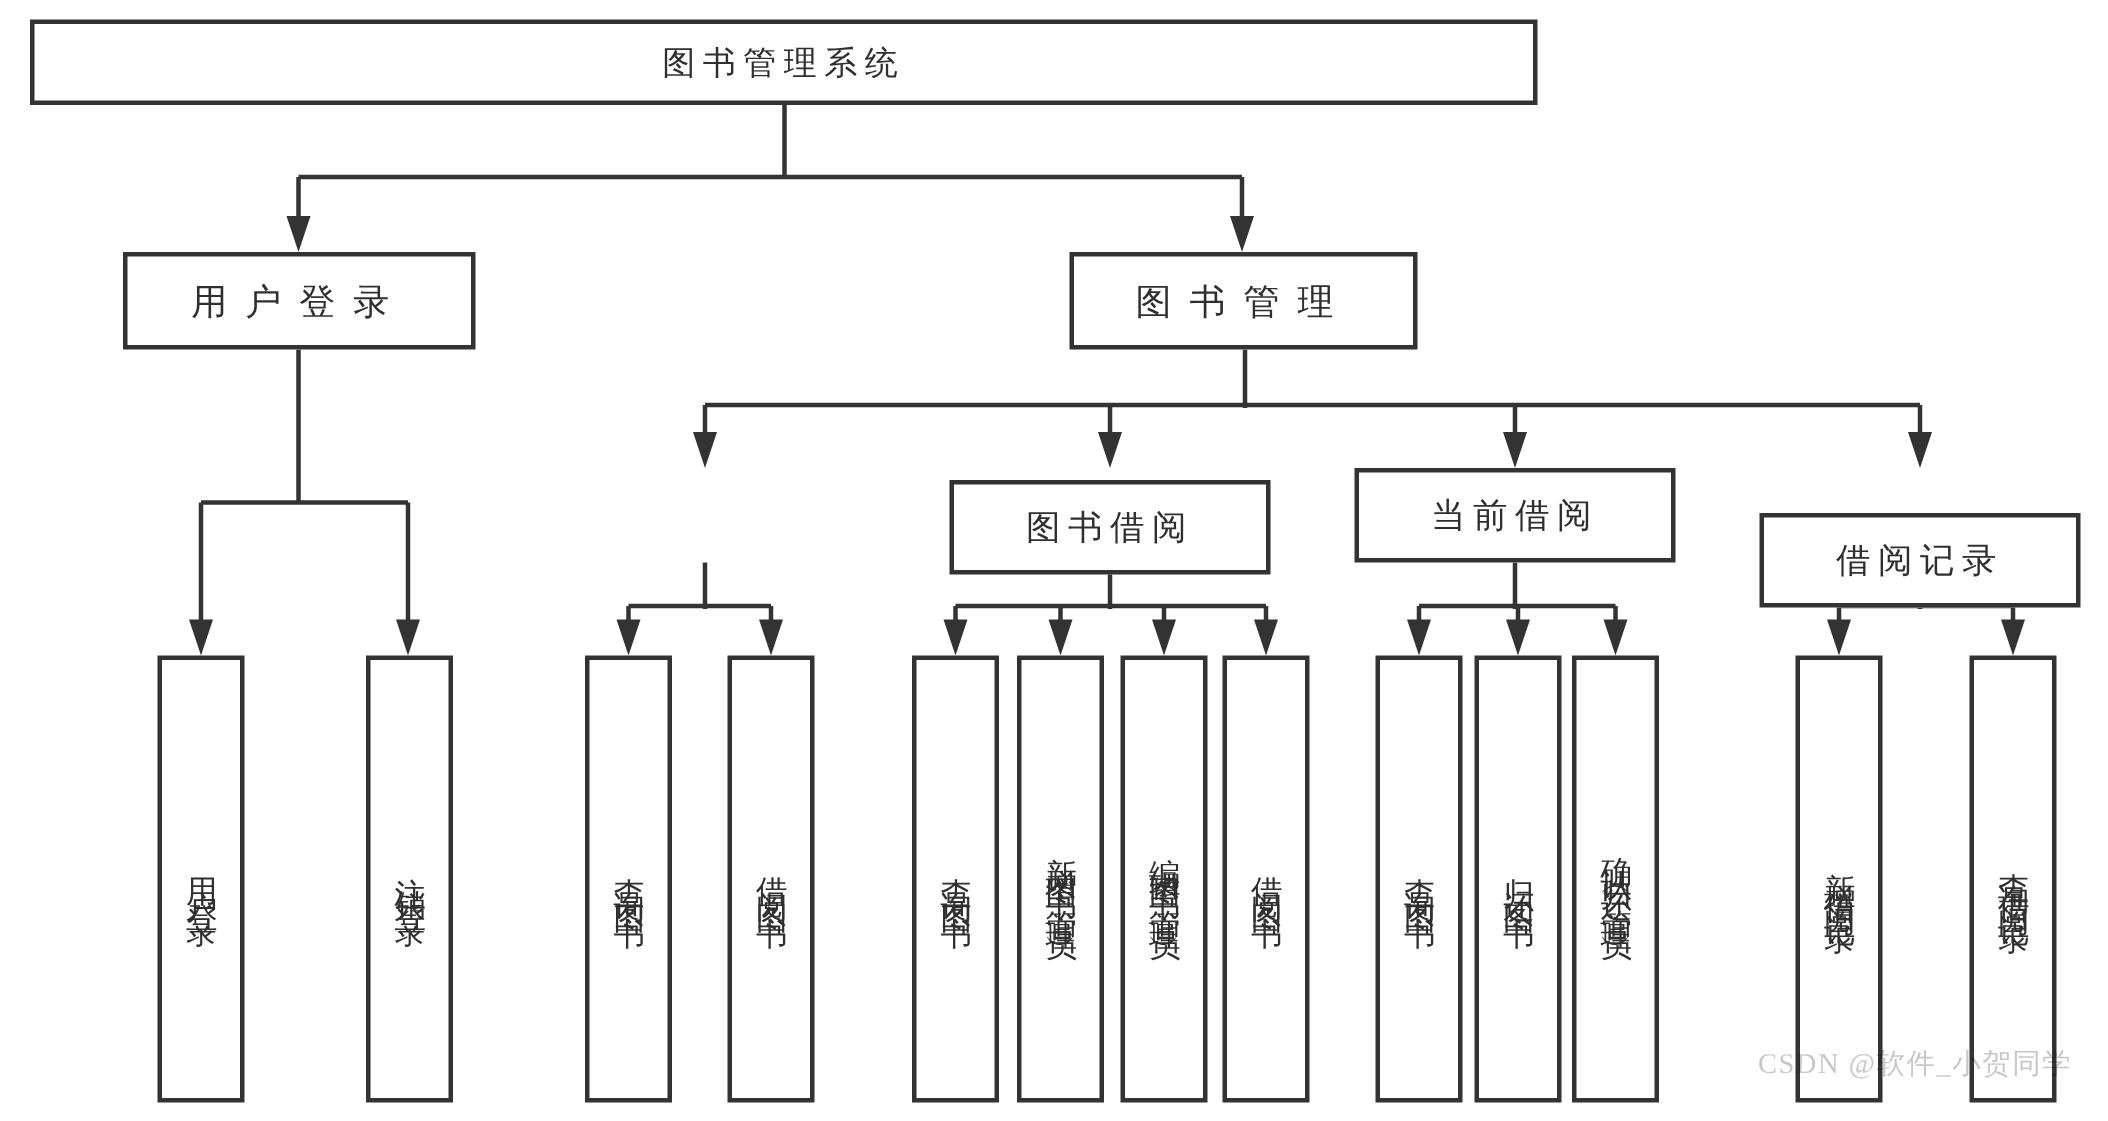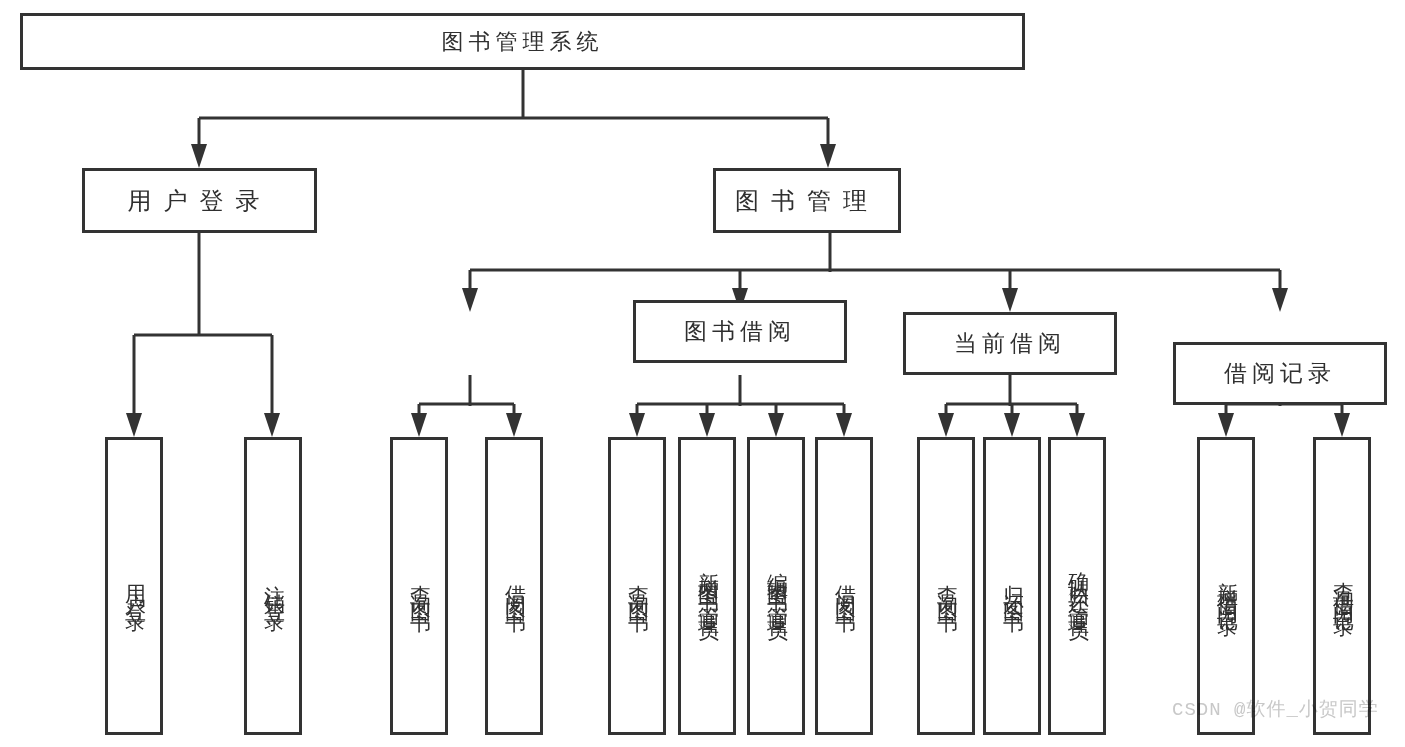--- a/index.html
+++ b/index.html
@@ -1,21 +1,21 @@
 <!DOCTYPE html>
 <html><head>
 <meta charset="utf-8">
 <style>
   html, body { margin: 0; padding: 0; background: #ffffff; }
   .canvas {
     position: relative;
     width: 1405px;
     height: 747px;
     background: #ffffff;
-    font-family: Liberation Mono, monospace;
+    font-family: Liberation Serif, serif;
     overflow: hidden;
   }
   .connectors {
     position: absolute;
     left: 0; top: 0;
     width: 1405px; height: 747px;
     z-index: 1;
   }
   .connectors line { stroke: #333333; stroke-width: 3; }
   .connectors polygon { fill: #333333; stroke: none; }
@@ -122,25 +122,25 @@
     <polygon points="1334,413 1350,413 1342,437"></polygon>
   </svg>
 
   <div class="box root-box" style="left:20px; top:13px; width:1005px; height:57px;">
     <span>图书管理系统</span>
   </div>
 
   <div class="box l1-box" style="left:82px; top:168px; width:235px; height:65px;">
     <span>用户登录</span>
   </div>
-  <div class="box l1-box" style="left:713px; top:168px; width:188px; height:65px;">
+  <div class="box l1-box" style="left:713px; top:168px; width:232px; height:65px;">
     <span>图书管理</span>
   </div>
 
-  <div class="box l2-box" style="left:633px; top:300px; width:214px; height:63px;">
+  <div class="box l2-box" style="left:633px; top:320px; width:214px; height:63px;">
     <span>图书借阅</span>
   </div>
   <div class="box l2-box" style="left:903px; top:312px; width:214px; height:63px;align-items:center;">
     <span>当前借阅</span>
   </div>
   <div class="box l2-box" style="left:1173px; top:312px; width:214px; height:63px;margin-top:30px;">
     <span>借阅记录</span>
   </div>
 
   <div class="box leaf" style="left:105px;">

